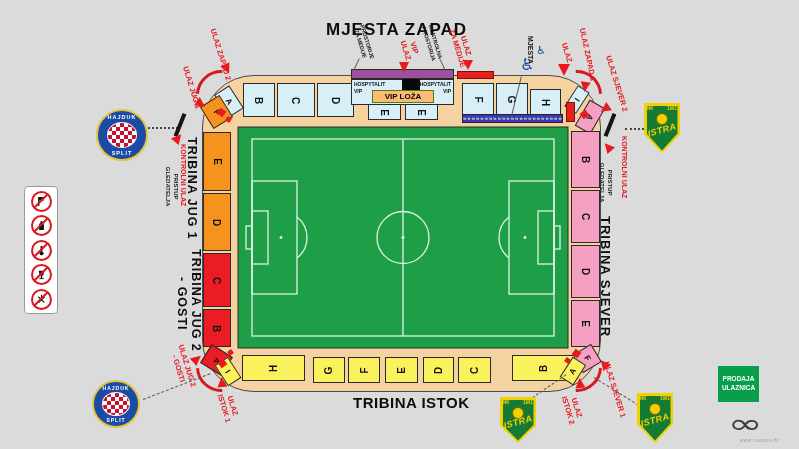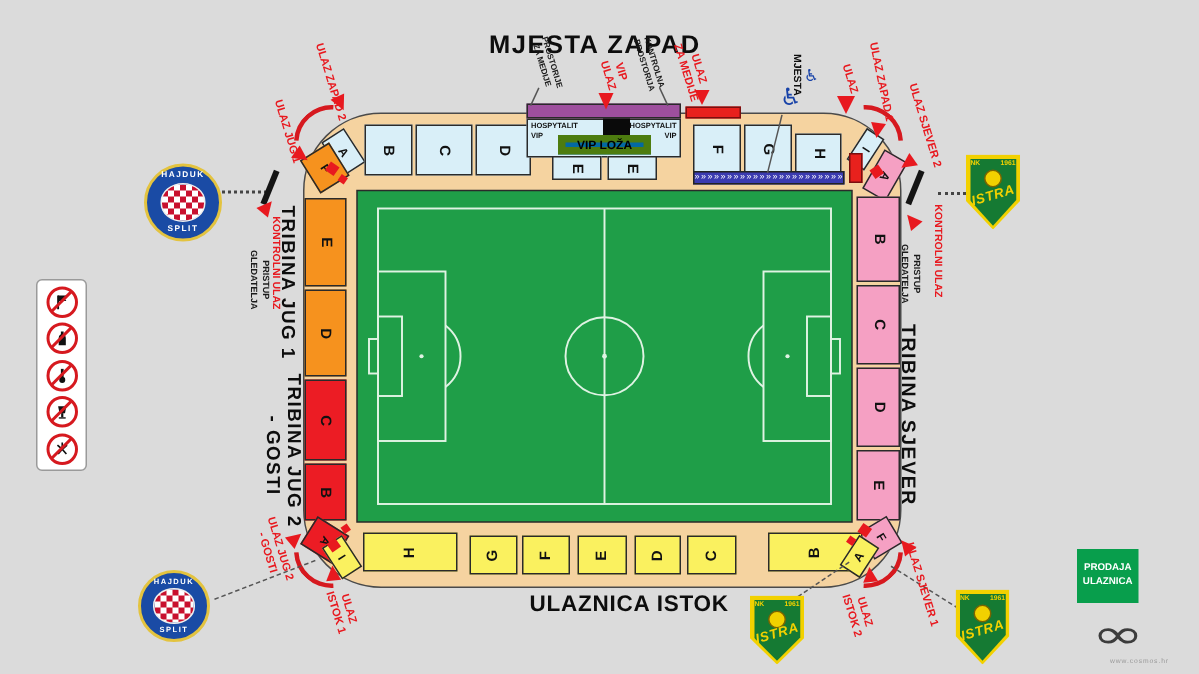--- a/index.html
+++ b/index.html
@@ -24,21 +24,21 @@
   .tick{position:absolute;width:4px;height:24px;background:#151515;z-index:8;}
   .rw{position:absolute;width:7px;height:7px;background:#E8191F;z-index:4;}
   .arc{position:absolute;width:50px;height:50px;border:3px solid transparent;border-top:3px solid #D6191F;border-radius:50%;z-index:2;box-sizing:border-box;}
   .dot{position:absolute;border-top:2px dotted #444;height:0;z-index:6;}
   .dash{position:absolute;border-top:1.2px dashed #555;height:0;transform-origin:left center;z-index:6;}
   .lead{position:absolute;background:#555;z-index:6;}
   
   .purple{position:absolute;left:351px;top:69px;width:103px;height:10px;background:#9E4F9E;border:1px solid #2a2a2a;box-sizing:border-box;z-index:4;}
   .redbar{position:absolute;background:#E8211D;border:1px solid #7a0f0f;box-sizing:border-box;z-index:4;}
   .vipblock{position:absolute;left:351px;top:79px;width:103px;height:26px;background:#D9EFF8;border:1px solid #2a2a2a;box-sizing:border-box;z-index:3;}
-  .viploza{position:absolute;left:372px;top:90px;width:62px;height:13px;background:#0369a1;border:5px solid #4d7c0f;display:flex;align-items:center;justify-content:center;font-size:8px;font-weight:bold;box-sizing:border-box;z-index:5;}
+  .viploza{position:absolute;left:372px;top:90px;width:62px;height:13px;background:#fdba74;border:1px solid #4d7c0f;display:flex;align-items:center;justify-content:center;font-size:8px;font-weight:bold;box-sizing:border-box;z-index:5;}
   .blackbox{position:absolute;left:402px;top:79px;width:18px;height:14px;background:#0a0a0a;z-index:5;}
   .hosp{position:absolute;font-size:5px;font-weight:bold;color:#111;line-height:1.3;z-index:5;}
   .strip{position:absolute;left:462px;top:114px;width:101px;height:9px;background:#3B3BB0;border:1px solid #222;color:#fff;font-size:6px;line-height:7px;overflow:hidden;text-align:center;letter-spacing:1px;box-sizing:border-box;z-index:4;}
   .wc{position:absolute;color:#1742A8;z-index:7;font-family:"DejaVu Sans",sans-serif;}
   
   .hajduk{position:absolute;border-radius:50%;background:#1A4BA5;border:2px solid #E3C33F;color:#fff;display:flex;flex-direction:column;align-items:center;justify-content:space-between;padding:3px 0;box-sizing:border-box;z-index:9;}
   .hjname{font-size:5.5px;font-weight:bold;letter-spacing:1px;}
   .hjchk{width:60%;height:56%;border-radius:50%;background:conic-gradient(#C8102E 0 25%,#fff 0 50%,#C8102E 0 75%,#fff 0);background-size:8px 8px;border:1px solid #eee;}
   .istra{position:absolute;clip-path:polygon(0 0,100% 0,100% 62%,50% 100%,0 62%);background:#F2D100;z-index:9;}
   .istra-in{position:absolute;left:2.5px;top:2.5px;right:2.5px;bottom:2.5px;clip-path:polygon(0 0,100% 0,100% 62%,50% 100%,0 62%);background:#157A33;}
@@ -167,21 +167,21 @@
   <div class="sec redbg" style="left:203px;top:253px;width:28px;height:54px;">
       <span class="l90">C</span>
     </div>
   <div class="sec redbg" style="left:203px;top:309px;width:28px;height:38px;">
       <span class="l90">B</span>
     </div>
   <div class="sec redbg sm" style="left:204px;top:349px;width:25px;height:22px;transform:rotate(32deg);">
       <span class="l90">A</span>
     </div>
 
-  <div class="htitle" style="left:353px;top:394px;font-size:15px;letter-spacing:.5px;">ULAZNICA ISTOK</div>
+  <div class="htitle" style="left:353px;top:394px;font-size:15px;letter-spacing:.5px;">TRIBINA ISTOK</div>
   <div class="sec yellow sm" style="left:220px;top:359px;width:16px;height:25px;transform:rotate(-33deg);">
       <span class="lm90">I</span>
     </div>
   <div class="sec yellow" style="left:242px;top:355px;width:63px;height:26px;">
       <span class="lm90">H</span>
     </div>
   <div class="sec yellow" style="left:313px;top:357px;width:32px;height:26px;">
       <span class="lm90">G</span>
     </div>
   <div class="sec yellow" style="left:348px;top:357px;width:32px;height:26px;">

